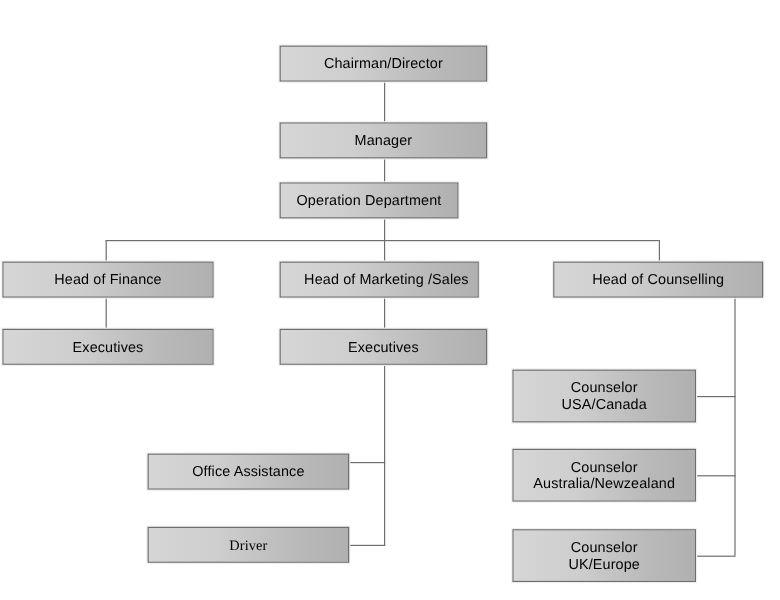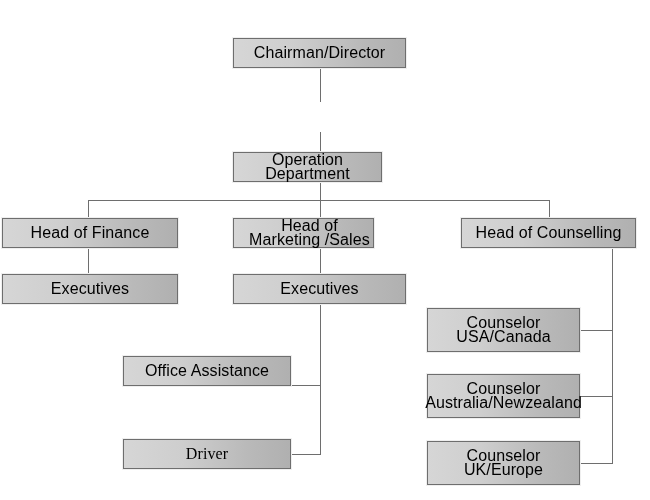--- a/index.html
+++ b/index.html
@@ -22,21 +22,21 @@
     position: absolute;
     box-sizing: border-box;
     border: 1px solid #6e6e6e;
     background: linear-gradient(to right, #d6d6d6 0%, #cecece 35%, #b9b9b9 75%, #b0b0b0 100%);
     box-shadow: 0 0 0 1px #efefef;
     display: flex;
     align-items: center;
     justify-content: center;
     text-align: center;
     color: #000000;
-    font-size: 16px;
+    font-size: 12px;
     line-height: 14px;
     letter-spacing: 0.1px;
     white-space: pre-line;
     z-index: 2;
   }
   .conn {
     position: absolute;
     background: #6e6e6e;
     z-index: 1;
   }
@@ -57,27 +57,28 @@
     <div class="conn v" style="left: 88px; top: 248px; height: 26px; background: rgb(110, 110, 110);"></div>
     <div class="conn v" style="left: 320px; top: 248px; height: 26px; background: rgb(110, 110, 110);"></div>
     <div class="conn v" style="left: 320px; top: 304px; height: 151px; background: rgb(110, 110, 110);"></div>
     <div class="conn h" style="left: 291px; top: 385px; width: 30px; background: rgb(110, 110, 110);"></div>
     <div class="conn h" style="left: 291px; top: 454px; width: 30px; background: rgb(110, 110, 110);"></div>
     <div class="conn v" style="left: 612px; top: 248px; height: 215px; background: rgb(110, 110, 110);"></div>
     <div class="conn h" style="left: 580px; top: 330px; width: 33px; background: rgb(110, 110, 110);"></div>
     <div class="conn h" style="left: 580px; top: 396px; width: 33px; background: rgb(110, 110, 110);"></div>
     <div class="conn h" style="left: 580px; top: 463px; width: 33px; background: rgb(110, 110, 110);"></div>
     <div class="node" style="left: 233px; top: 38px; width: 173px; height: 30px;">Chairman/Director</div>
+    <div class="node" style="left: 233px; top: 102px; width: 173px; height: 30px;">Manager</div>
     <div class="node" style="left: 233px; top: 152px; width: 149px; height: 30px;">Operation Department</div>
     <div class="node" style="left: 2px; top: 218px; width: 176px; height: 30px;">Head of Finance</div>
-    <div class="node" style="left: 233px; top: 218px; width: 141px; height: 30px; padding-left: 12px;">Head of Marketing /Sales</div>
+    <div class="node" style="left: 233px; top: 218px; width: 166px; height: 30px; padding-left: 12px;">Head of Marketing /Sales</div>
     <div class="node" style="left: 461px; top: 218px; width: 175px; height: 30px;">Head of Counselling</div>
     <div class="node" style="left: 2px; top: 274px; width: 176px; height: 30px;">Executives</div>
     <div class="node" style="left: 233px; top: 274px; width: 173px; height: 30px;">Executives</div>
-    <div class="node" style="left: 123px; top: 356px; width: 168px; height: 30px;">Office Assistance</div>
+    <div class="node" style="left: 123px; top: 378px; width: 168px; height: 30px;">Office Assistance</div>
     <div class="node" style="left: 123px; top: 439px; width: 168px; height: 30px; font-family: Liberation Serif, serif;">Driver</div>
     <div class="node" style="left: 427px; top: 308px; width: 153px; height: 44px;">Counselor
 USA/Canada</div>
     <div class="node" style="left: 427px; top: 374px; width: 153px; height: 44px;">Counselor
 Australia/Newzealand</div>
     <div class="node" style="left: 427px; top: 441px; width: 153px; height: 44px;">Counselor
 UK/Europe</div>
   </div>
 
 </body></html>

